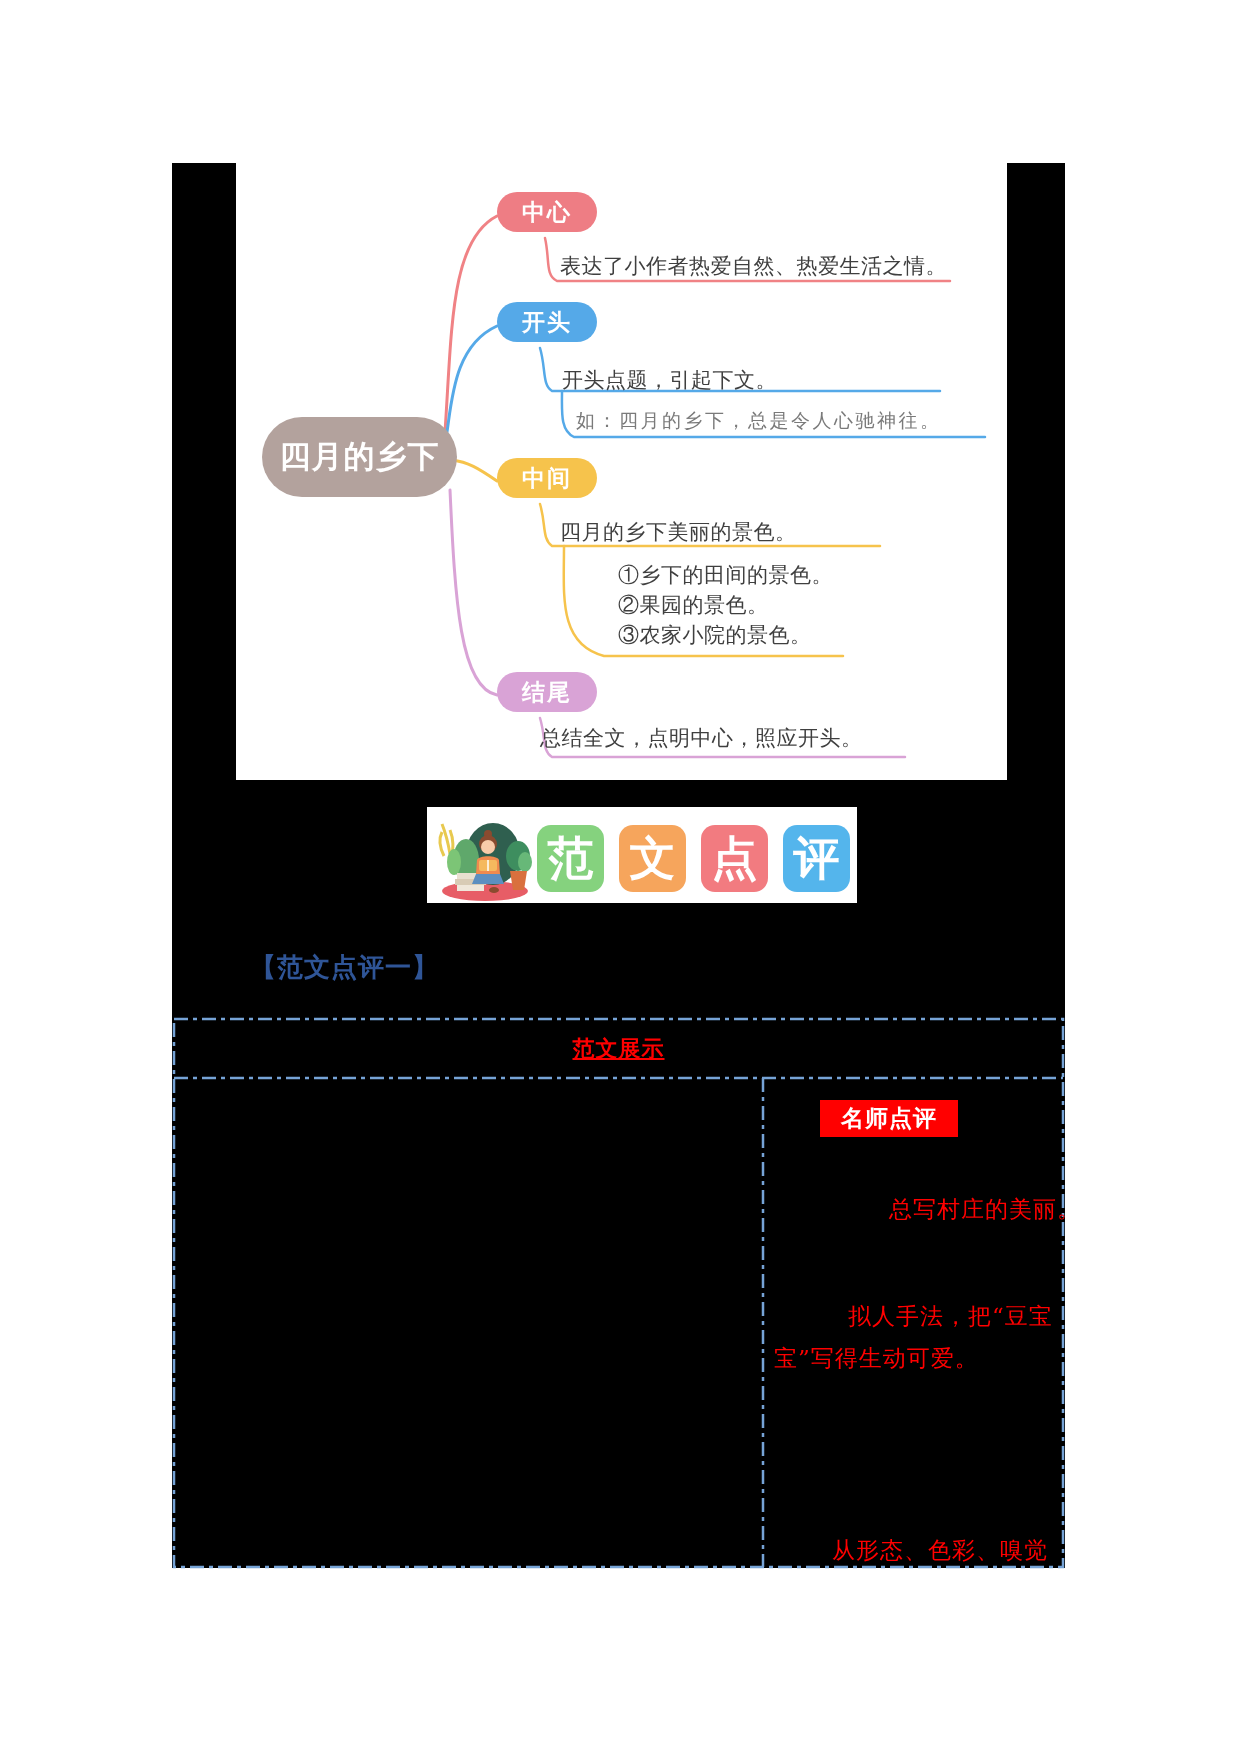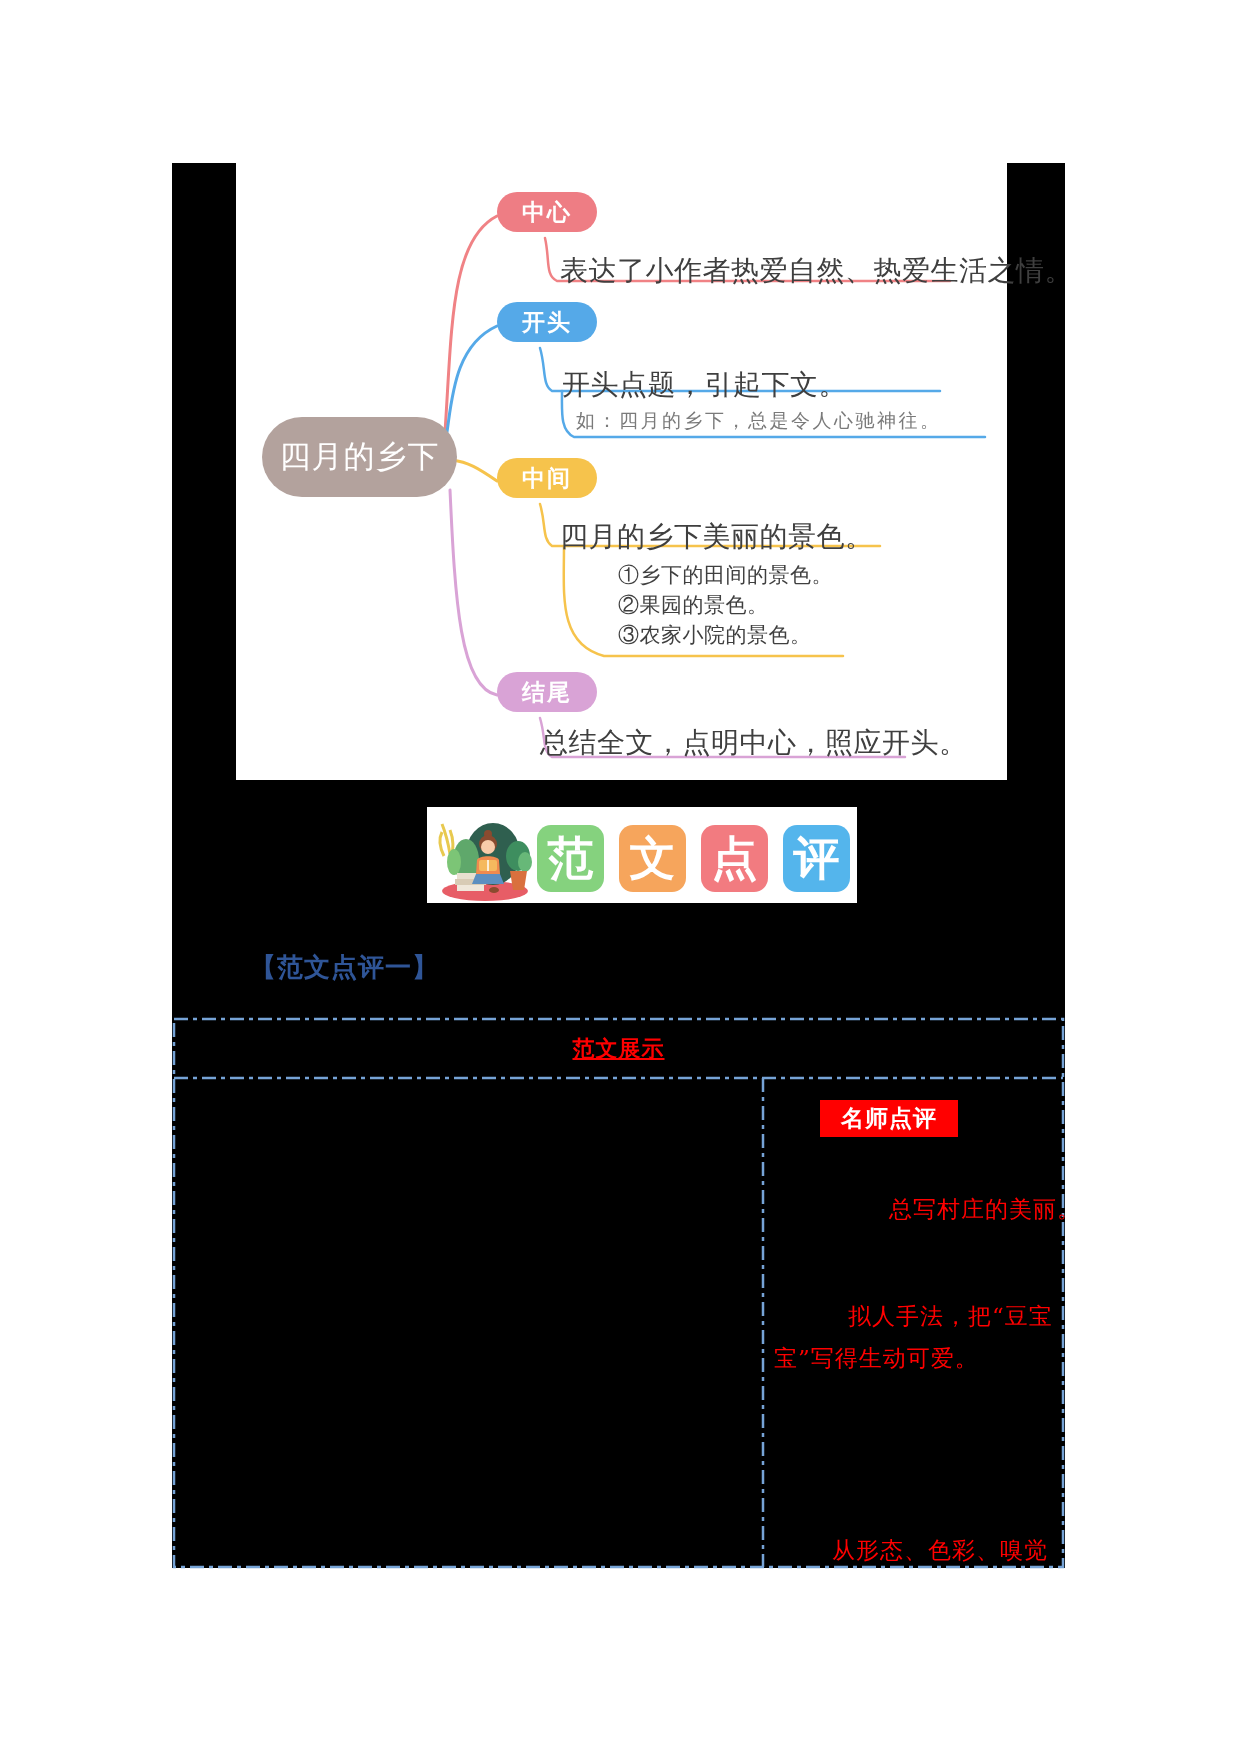--- a/index.html
+++ b/index.html
@@ -6,23 +6,23 @@
   .page{position:relative;width:1240px;height:1754px;background:#ffffff;overflow:hidden;
         font-family:"Liberation Sans",sans-serif;}
   .black-sheet{position:absolute;left:172px;top:163px;width:893px;height:1405px;background:#000000;}
   
   .mindmap-box{position:absolute;left:236px;top:163px;width:771px;height:617px;background:#ffffff;}
   .mm-svg{position:absolute;left:0;top:0;width:1240px;height:1754px;pointer-events:none;}
   .mm-node{position:absolute;width:100px;height:40px;border-radius:22px;color:#ffffff;
            font-weight:bold;font-size:23px;display:flex;align-items:center;justify-content:center;
            letter-spacing:2px;}
   .mm-root{position:absolute;left:262px;top:417px;width:195px;height:80px;border-radius:40px;
-           color:#ffffff;font-weight:normal;font-size:31px;display:flex;align-items:center;
+           color:#ffffff;font-weight:bold;font-size:31px;display:flex;align-items:center;
            justify-content:center;letter-spacing:1px;}
-  .mm-note{position:absolute;font-size:28px;color:#3f3f3f;letter-spacing:0.5px;white-space:nowrap;}
+  .mm-note{position:absolute;font-size:21px;color:#3f3f3f;letter-spacing:0.5px;white-space:nowrap;}
   .mm-example{position:absolute;left:576px;top:408px;font-size:19px;color:#7a7a7a;
               font-family:"DejaVu Serif",serif;letter-spacing:2.5px;white-space:nowrap;}
   .mm-sub{position:absolute;left:618px;top:560px;font-size:21px;color:#3f3f3f;line-height:30px;
           letter-spacing:0.5px;white-space:nowrap;}
   
   .banner-box{position:absolute;left:427px;top:807px;width:430px;height:96px;background:#ffffff;}
   .banner-tile{position:absolute;top:825px;width:67px;height:67px;border-radius:14px;color:#ffffff;
                font-weight:bold;font-size:46px;display:flex;align-items:center;justify-content:center;}
   .tile-0{left:537px;} .tile-1{left:619px;} .tile-2{left:701px;} .tile-3{left:783px;}
   .banner-illu{position:absolute;left:430px;top:810px;}

